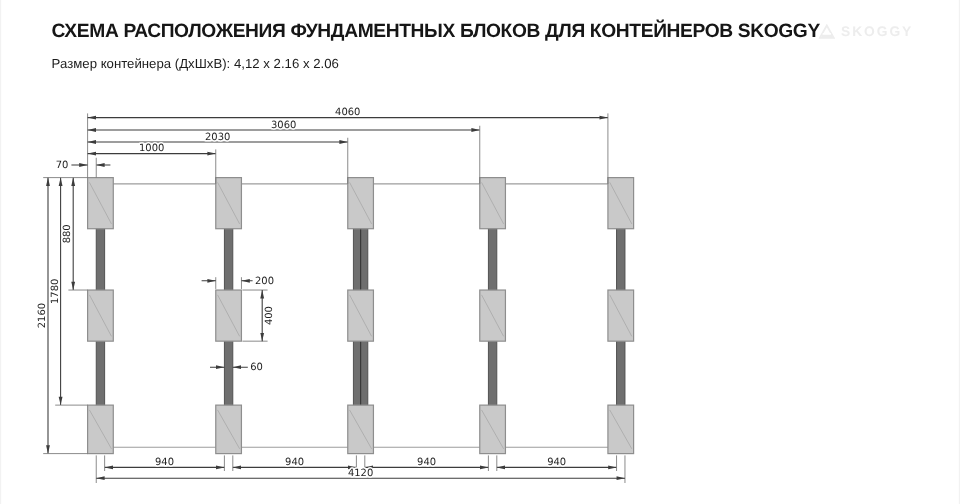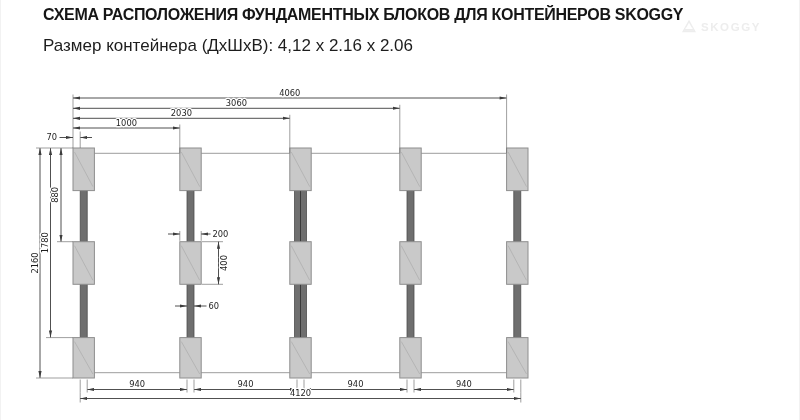--- a/index.html
+++ b/index.html
@@ -1,27 +1,27 @@
 <!DOCTYPE html>
 <html style="--title-text: #161616; --block-fill: #c9c9c9; --block-border: #8e8e8e; --bar-fill: #6f6f6f; --bar-border: #4f4f4f; --dim-line: #3c3c3c; --ext-line: #757575; --container-line: #9d9d9d; --logo-gray: #ededed; --label: #1f1f1f;"><head>
 <meta charset="utf-8">
 <style>
   html,body{margin:0;padding:0;background:#fff;}
   body{
     width:800px;height:420px;position:relative;overflow:hidden;
     font-family:"Liberation Sans",sans-serif;
     border-left:1px solid #f2f2f2;border-right:1px solid #f2f2f2;box-sizing:border-box;
   }
-  .header{position:absolute;left:42px;top:6px;right:42px;}
+  .header{position:absolute;left:42px;top:18px;right:42px;}
   .title{
     margin:0;font-size:16px;font-weight:bold;letter-spacing:-0.3px;
     color:var(--title-text,#161616);white-space:nowrap;
   }
   .subtitle{
-    margin-top:12px;font-size:17px;color:#1d1d1d;letter-spacing:0;
+    margin-top:12px;font-size:11px;color:#1d1d1d;letter-spacing:0;
   }
   .logo{
     position:absolute;right:38px;top:20px;display:flex;align-items:center;gap:5px;
     color:var(--logo-gray,#ededed);
   }
   .logo-text{
     font-size:11.5px;font-weight:bold;letter-spacing:1.6px;
   }
   svg#diagram{position:absolute;left:0;top:0;}
   .dim{stroke:var(--dim-line,#3c3c3c);stroke-width:0.9;fill:none;}

